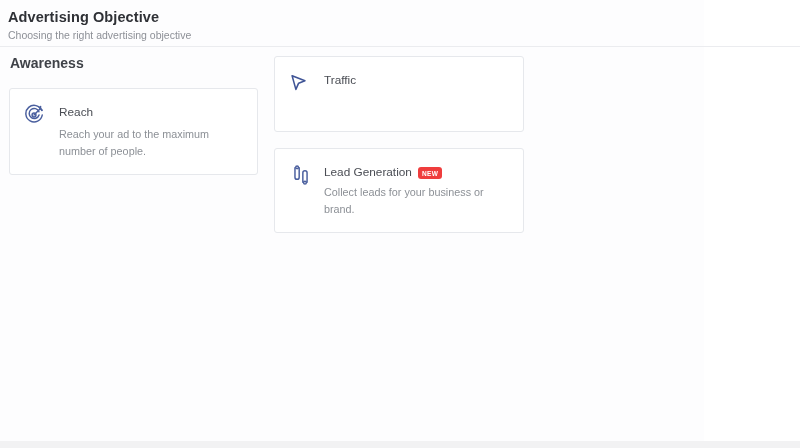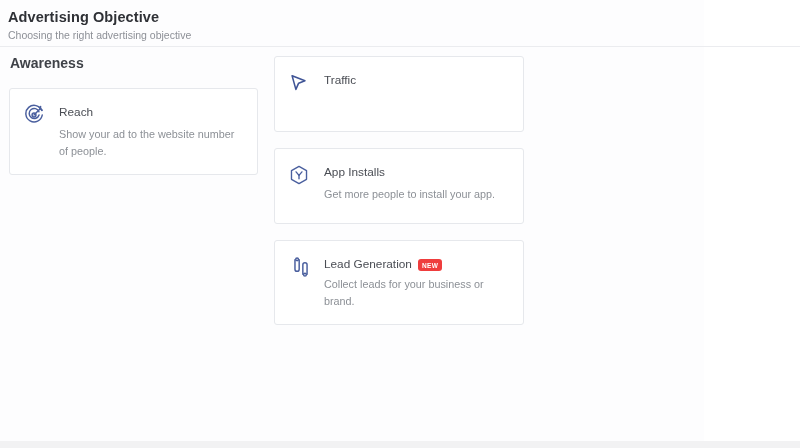--- a/index.html
+++ b/index.html
@@ -188,56 +188,41 @@
               <path d="M20.5 7.2A9 9 0 1 0 21 12"></path>
               <path d="M17.4 8.4A5.5 5.5 0 1 0 17.5 12"></path>
               <circle cx="12" cy="12" r="2.1"></circle>
               <path d="M12 12 L19 5"></path>
               <path d="M17.4 3.2 L19 5 L20.8 6.7"></path>
               <path d="M19 5 L19.2 2.8"></path>
             </svg>
           </span>
           <div class="card-body">
             <div class="card-title">Reach</div>
-            <div class="card-desc">Show your ad to the website number of people.</div>
+            <div class="card-desc">Reach your ad to the maximum number of people.</div>
           </div>
         </div>
       </div>
     </div>
 
     <div class="column col-consideration">
 
       <div class="card">
         <div class="card-row">
           <span class="card-icon">
             <svg width="22" height="22" viewBox="0 0 24 24" fill="none" stroke="#3f5496" stroke-width="1.7" stroke-linecap="round" stroke-linejoin="round">
               <path d="M4.5 4.2 L18.5 9.6 L11.6 12.2 L8.6 19 Z"></path>
             </svg>
           </span>
           <div class="card-body">
             <div class="card-title">Traffic</div>
           </div>
         </div>
       </div>
 
-      <div class="card">
-        <div class="card-row">
-          <span class="card-icon">
-            <svg width="22" height="22" viewBox="0 0 24 24" fill="none" stroke="#4a5f9e" stroke-width="1.5" stroke-linecap="round" stroke-linejoin="round">
-              <path d="M12 2.6 L20.2 7.3 L20.2 16.7 L12 21.4 L3.8 16.7 L3.8 7.3 Z"></path>
-              <path d="M8.8 8.6 L12 12.4 L15.2 8.6"></path>
-              <path d="M12 12.4 L12 16.2"></path>
-            </svg>
-          </span>
-          <div class="card-body">
-            <div class="card-title">App Installs</div>
-            <div class="card-desc">Get more people to install your app.</div>
-          </div>
-        </div>
-      </div>
 
 
       <div class="card">
         <div class="card-row">
           <span class="card-icon">
             <svg width="22" height="22" viewBox="0 0 24 24" fill="none" stroke="#4a5f9e" stroke-width="1.6" stroke-linecap="round" stroke-linejoin="round">
               <path d="M7.6 4.2 L7.6 14.4 a2.3 2.3 0 0 0 4.6 0 L12.2 4.2"></path>
               <path d="M16.2 19.8 L16.2 9.6 a2.3 2.3 0 0 1 4.6 0 L20.8 19.8"></path>
               <circle cx="9.9" cy="3.6" r="1.5"></circle>
               <circle cx="18.5" cy="20.4" r="1.5"></circle>

